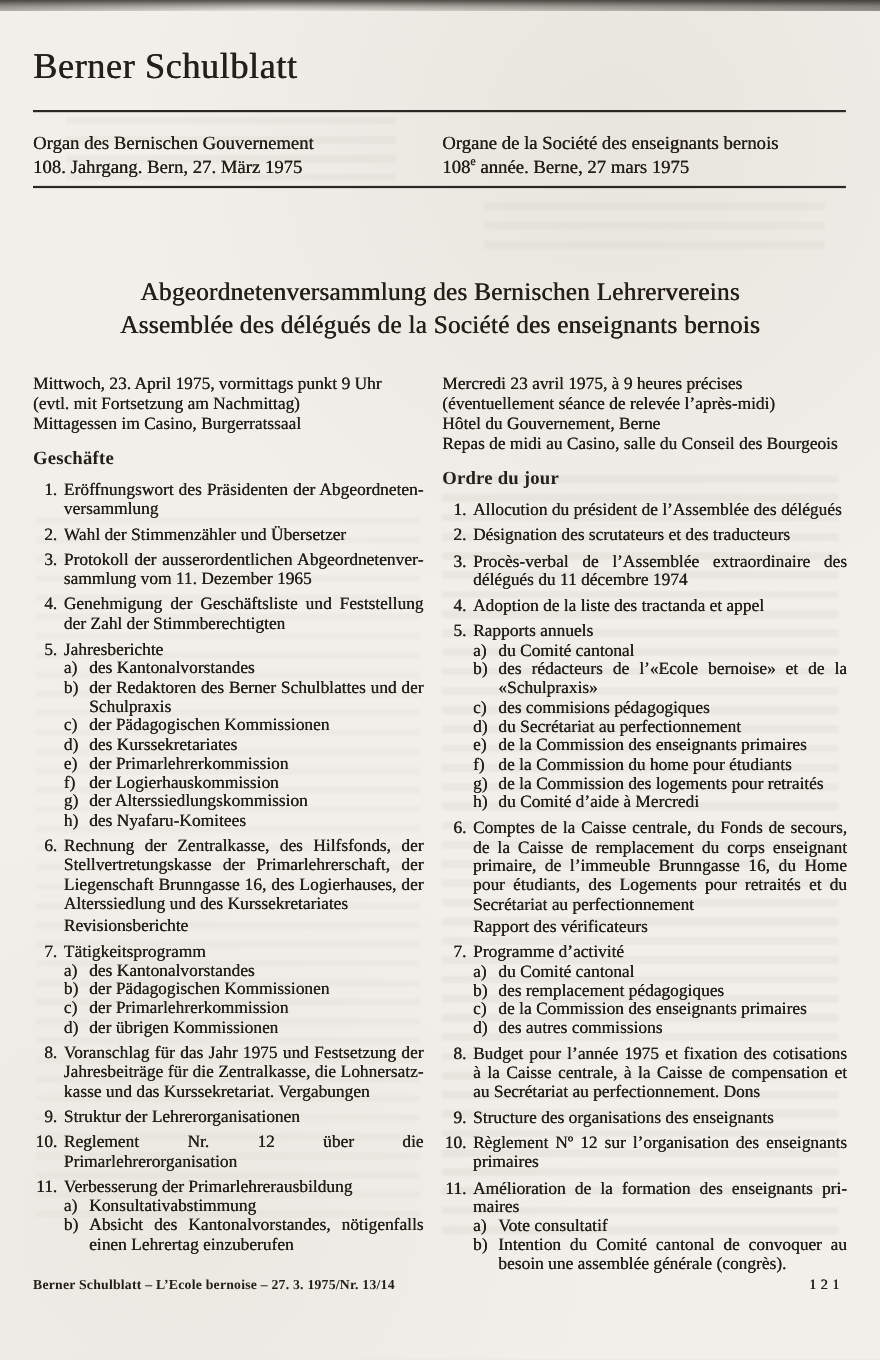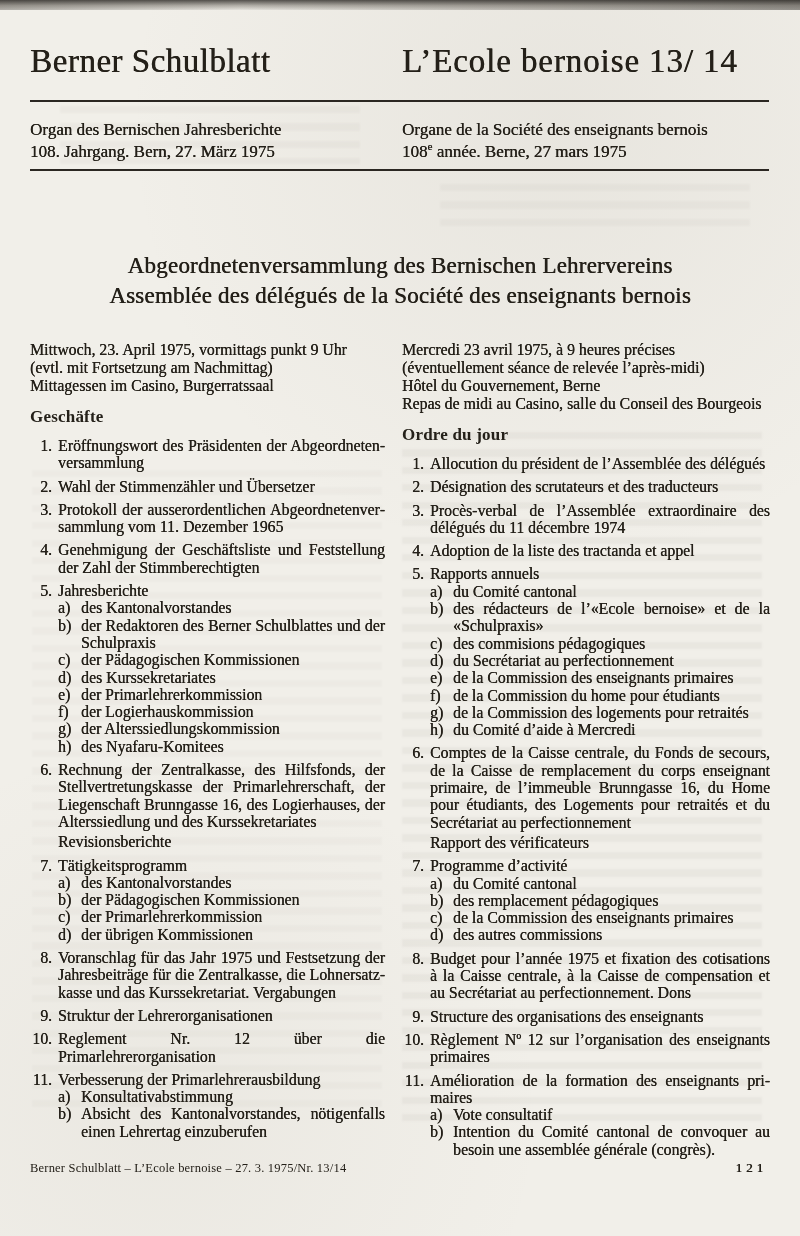--- a/index.html
+++ b/index.html
@@ -51,43 +51,42 @@
   .item{display:flex;margin-bottom:6px;}
   .num{flex:none;width:22px;margin-right:6px;text-align:right;line-height:17.3px;}
   .body{flex:1;min-width:0;}
   .txt,.stxt,.extra{text-align:justify;line-height:17.3px;hyphens:manual;-webkit-hyphens:manual;}
   .sub{display:flex;}
   .lab{flex:none;width:16px;margin-right:7px;line-height:17.3px;}
   .stxt{flex:1;min-width:0;}
   .extra{margin-top:3px;font-family:Liberation Serif, serif;}
   .footer{position:absolute;left:30px;right:33px;top:1160px;display:flex;
     justify-content:space-between;align-items:baseline;}
-  .footer-left{font-size:12.5px;font-weight:normal;letter-spacing:.2px;}
+  .footer-left{font-size:12.5px;font-weight:bold;letter-spacing:.2px;}
   .page-num{font-size:13px;letter-spacing:4px;text-shadow:.4px 0 0 currentColor;}
 </style>
 </head>
 <body>
 
 <div class="page">
   <div class="top-edge"></div>
   <div class="ghost g1"></div>
   <div class="ghost g2"></div>
   <div class="ghost g3"></div>
   <div class="ghost g4"></div>
 
   <header class="masthead">
     <h1 class="mast-title mast-left">Berner Schulblatt</h1>
-    <h1 class="mast-title mast-right">L’Ecole bernoise 13/ 14</h1>
   </header>
 
   <div class="rule rule-1"></div>
 
   <div class="subtitles">
     <div class="sub-left">
-      <div>Organ des Bernischen Jahresberichte</div>
+      <div>Organ des Bernischen Gouvernement</div>
       <div>108. Jahrgang. Bern, 27. März 1975</div>
     </div>
     <div class="sub-right">
       <div>Organe de la Société des enseignants bernois</div>
       <div><span>108</span><sup>e</sup><span> année. Berne, 27 mars 1975</span></div>
     </div>
   </div>
 
   <div class="rule rule-2"></div>
 

